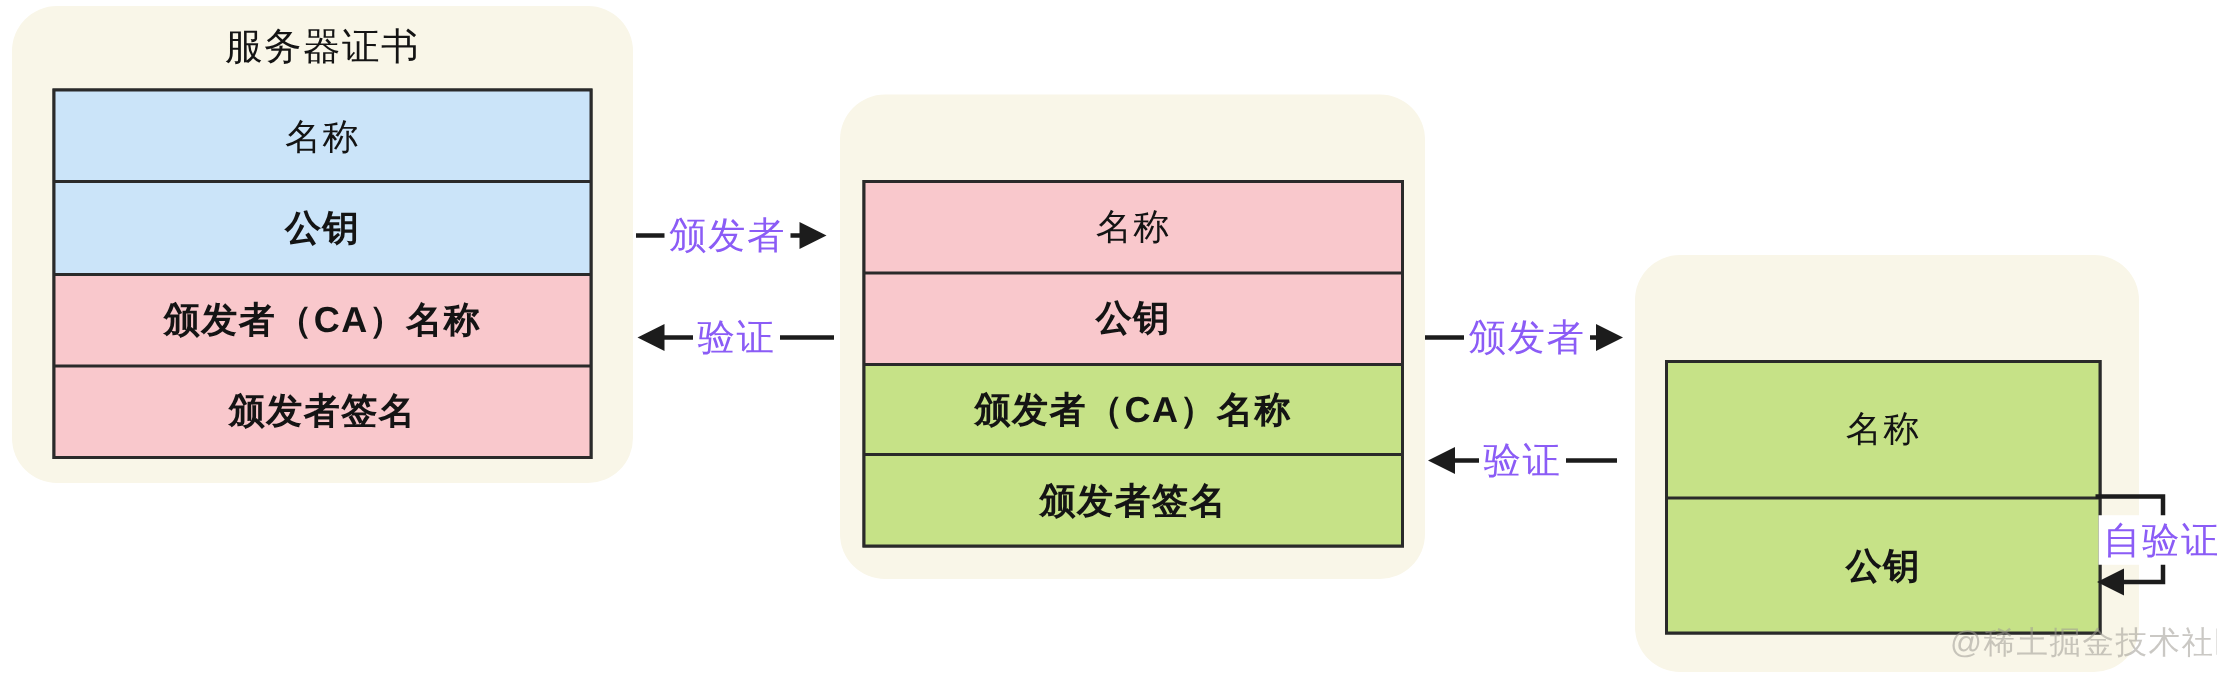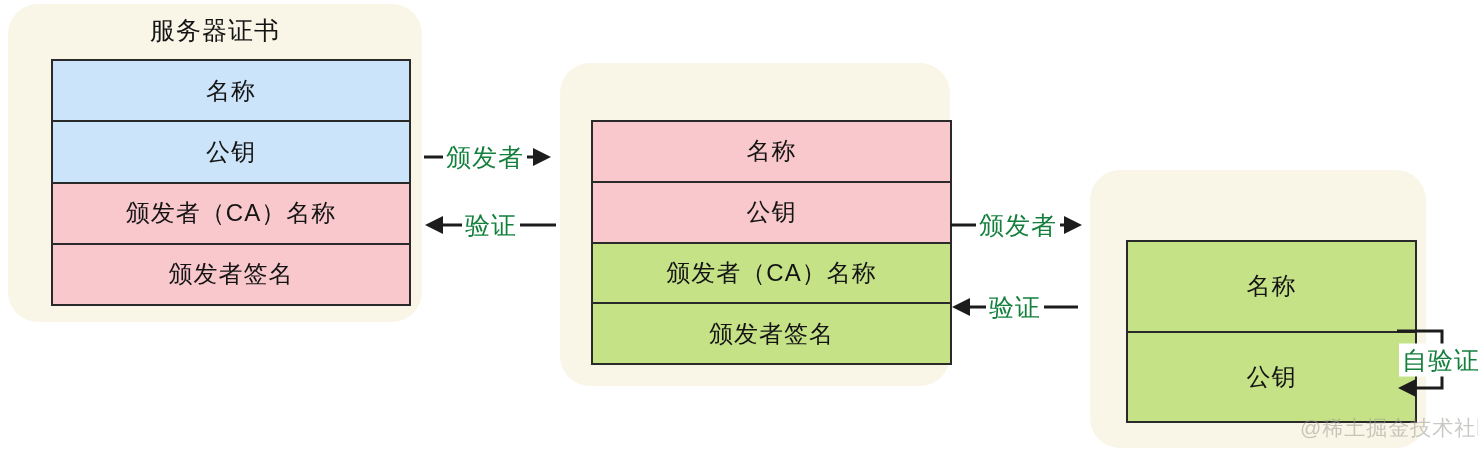--- a/index.html
+++ b/index.html
@@ -9,27 +9,27 @@
   }
   .panel{
     position:absolute;background:#f9f6e8;border-radius:30px;z-index:1;
   }
   .panel-title{
     position:absolute;left:0;right:0;margin:0;text-align:center;
     font-size:25px;font-weight:500;color:#141414;letter-spacing:1px;
   }
   .cert-table{
     position:absolute;display:flex;flex-direction:column;
-    border:2px solid #2a2a2a;background:#2a2a2a;z-index:2;margin-left:16px;
+    border:2px solid #2a2a2a;background:#2a2a2a;z-index:2;
   }
   .cert-row{
     flex:1;display:flex;align-items:center;justify-content:center;
     font-size:24px;letter-spacing:1px;color:#141414;
   }
-  .cert-row + .cert-row{margin-top:2px;}
+  .cert-row + .cert-row{margin-top:2px;font-weight:bold;}
   .row-blue{background:#cbe4f9;}
   .row-pink{background:#f9c8cc;}
   .row-green{background:#c6e287;}
 
   
   .panel-server{left:8px;top:4px;width:414px;height:318px;}
   .panel-server .panel-title{top:10px;}
   .table-server{left:35px;top:59px;width:356px;height:243px;}
 
   
@@ -38,21 +38,21 @@
   .table-intermediate{left:575px;top:120px;width:357px;height:241px;}
 
   
   .panel-root{left:1090px;top:170px;width:336px;height:278px;}
   .panel-root .panel-title{top:196px;}
   .table-root{left:1110px;top:240px;width:287px;height:179px;}
 
   .arrow-svg{position:absolute;left:0;top:0;z-index:3;pointer-events:none;}
   .arrow-label{
     position:absolute;z-index:4;background:#ffffff;padding:0 3px;
-    font-size:25px;letter-spacing:1px;color:#15803d;white-space:nowrap;
+    font-size:25px;letter-spacing:1px;color:#8b5cf6;white-space:nowrap;
     transform:translate(-50%,-50%);
   }
   .watermark{
     position:absolute;z-index:5;left:1300px;top:414px;
     font-size:21px;letter-spacing:1px;color:rgba(158,155,147,0.55);
     white-space:nowrap;
   }
 </style>
 </head>
 <body>

